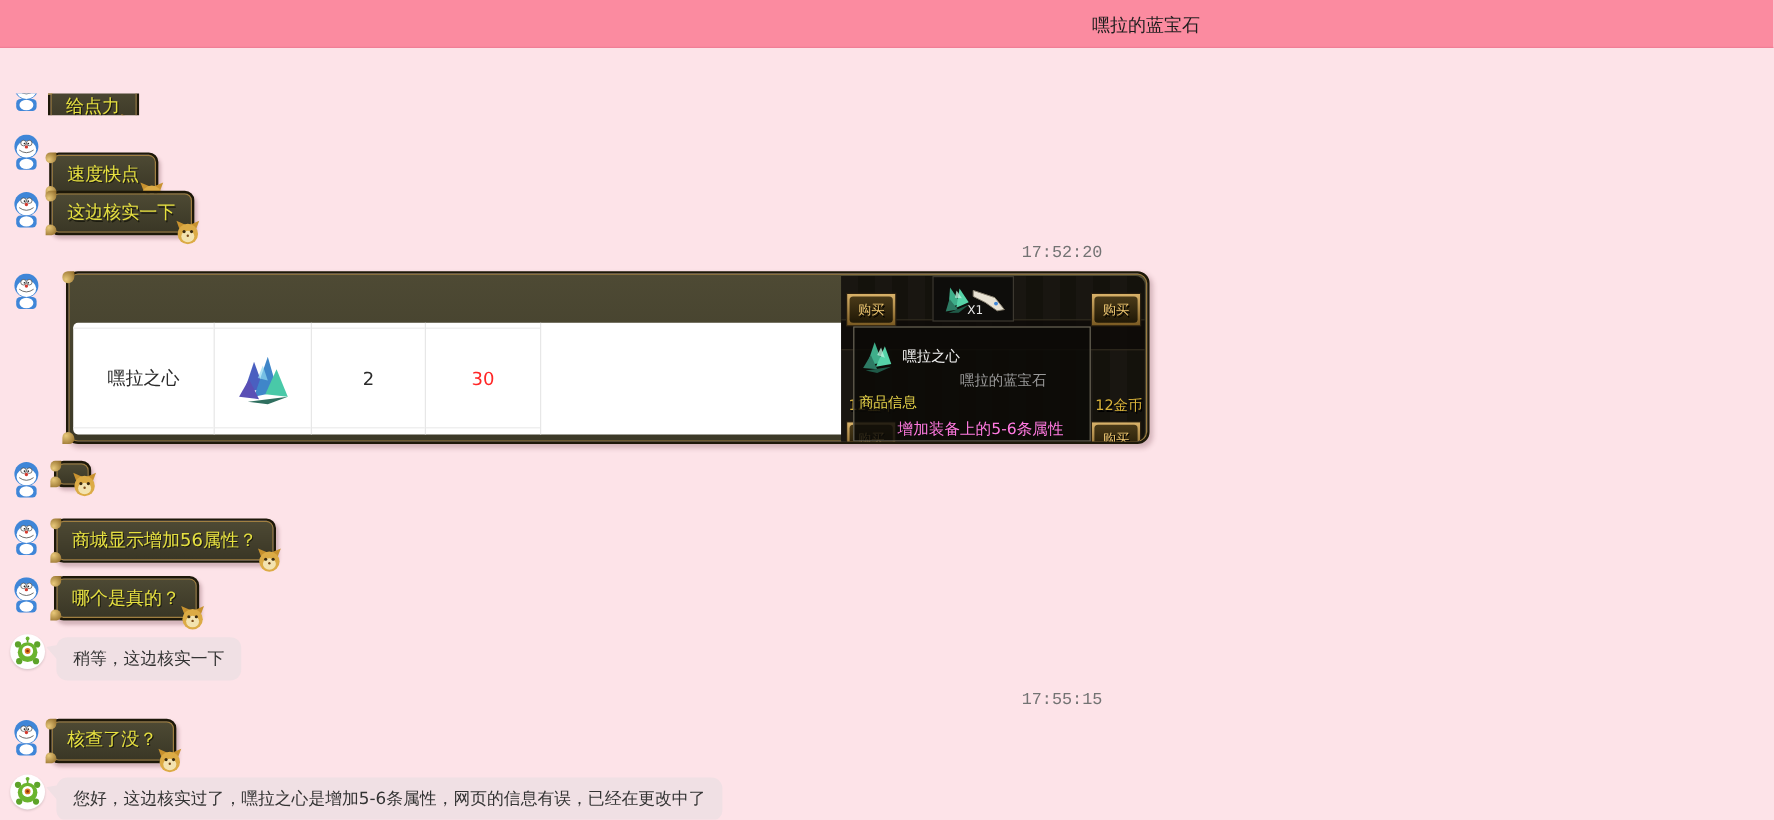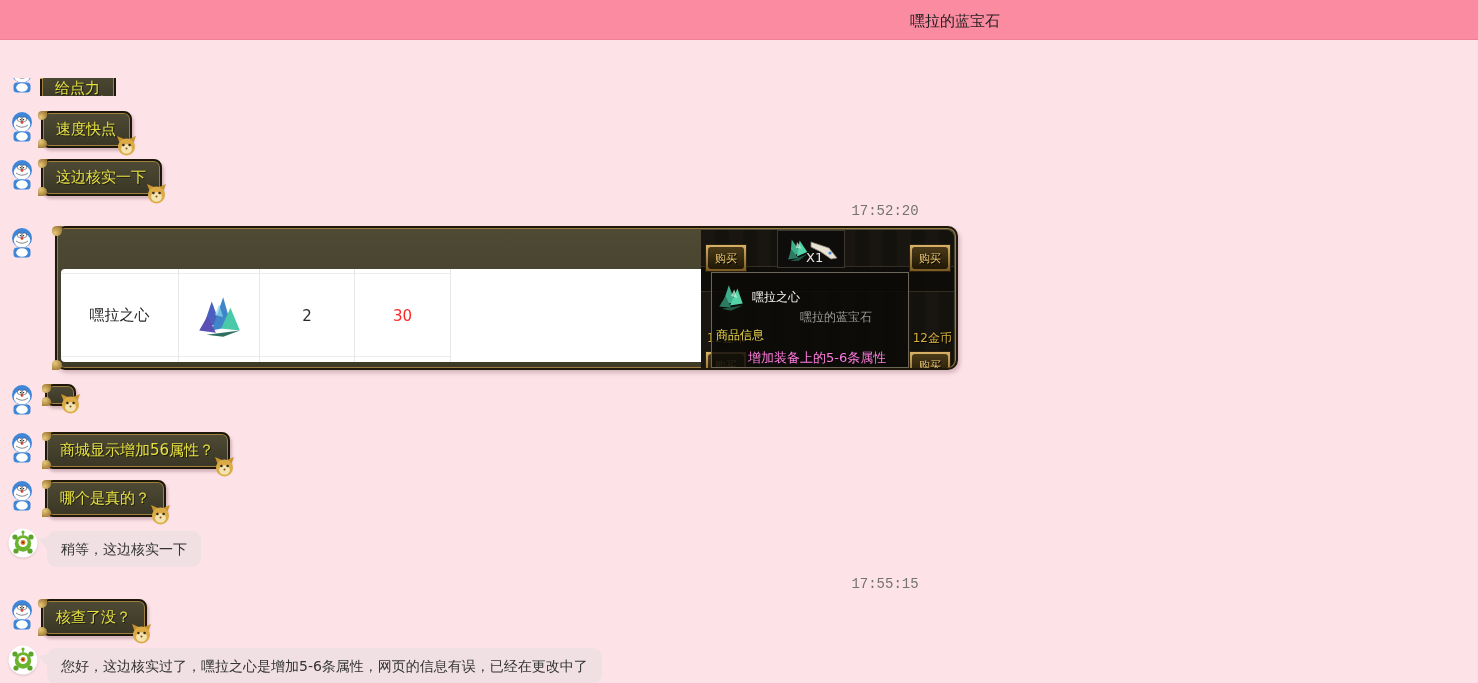--- a/index.html
+++ b/index.html
@@ -88,35 +88,35 @@
           background:linear-gradient(#d9b269,#femask,#7a5a22); background:linear-gradient(#d9b269,#7a5a22);
           box-shadow:0 0 0 1px #2a2010; }
   .buybtn .inner { width:100%; height:100%; border-radius:3px; background:linear-gradient(#4a3a18,#201806);
           color:#efc771; font-size:11px; display:flex; align-items:center; justify-content:center;
           text-shadow:1px 1px 0 #000; }
   .b-tl { left:5px; top:15px; } .b-tr { right:4px; top:15px; }
   .b-bl { left:5px; bottom:-10px; } .b-br { right:4px; bottom:-10px; }
 
   .slot { position:absolute; left:76px; top:0; width:68px; height:38px; background:#0e0d0b;
           border:1px solid #3c3830; display:flex; align-items:center; justify-content:center; }
-  .slot .x1 { position:absolute; left:28px; bottom:2px; color:#e8e8e8; font-size:13px; }
+  .slot .x1 { position:absolute; left:28px; bottom:2px; color:#e8e8e8; font-size:10px; }
 
   .tooltip { position:absolute; left:10px; top:42px; width:198px; height:96px; z-index:2;
           background:rgba(12,10,7,.85); border:1px solid #6b6657; }
   .tt-gem { position:absolute; left:4px; top:8px; }
   .tt-name { position:absolute; left:40px; top:16px; color:#f2f2f2; font-size:12px; white-space:nowrap; }
   .tt-alias { position:absolute; left:88px; top:36px; color:#9a9a9a; font-size:12px; white-space:nowrap; }
   .tt-info { position:absolute; left:4px; top:54px; color:#e8d44a; font-size:12px; white-space:nowrap; }
   .tt-effect { position:absolute; left:36px; top:76px; color:#ff7ae0; font-size:13px; white-space:nowrap; }
   .price { position:absolute; color:#d8b23a; font-size:12px; white-space:nowrap; text-shadow:1px 1px 0 #000; }
   .p-left { left:6px; top:100px; z-index:1; } .p-right { right:2px; top:100px; z-index:3; }
 
   
   .r1a { left:10px; top:78px; } .r1b { left:40px; top:78px; position:absolute; }
-  .r2a { left:10px; top:112px; } .r2b { left:41px; top:111px; }
+  .r2a { left:10px; top:112px; } .r2b { left:41px; top:127px; }
   .r3a { left:10px; top:160px; } .r3b { left:41px; top:159px; }
   .r4a { left:10px; top:228px; }
   .r5a { left:10px; top:385px; } .r5b { left:45px; top:384px; }
   .r6a { left:10px; top:433px; } .r6b { left:45px; top:432px; }
   .r7a { left:10px; top:481px; } .r7b { left:45px; top:480px; }
   .r8a { left:8px;  top:528px; } .r8b { left:47px; top:531px; }
   .r9a { left:10px; top:600px; } .r9b { left:41px; top:599px;font-family:Liberation Serif, serif; }
   .r10a{ left:8px;  top:645px; } .r10b{ left:47px; top:648px; }
 </style>
 </head>

